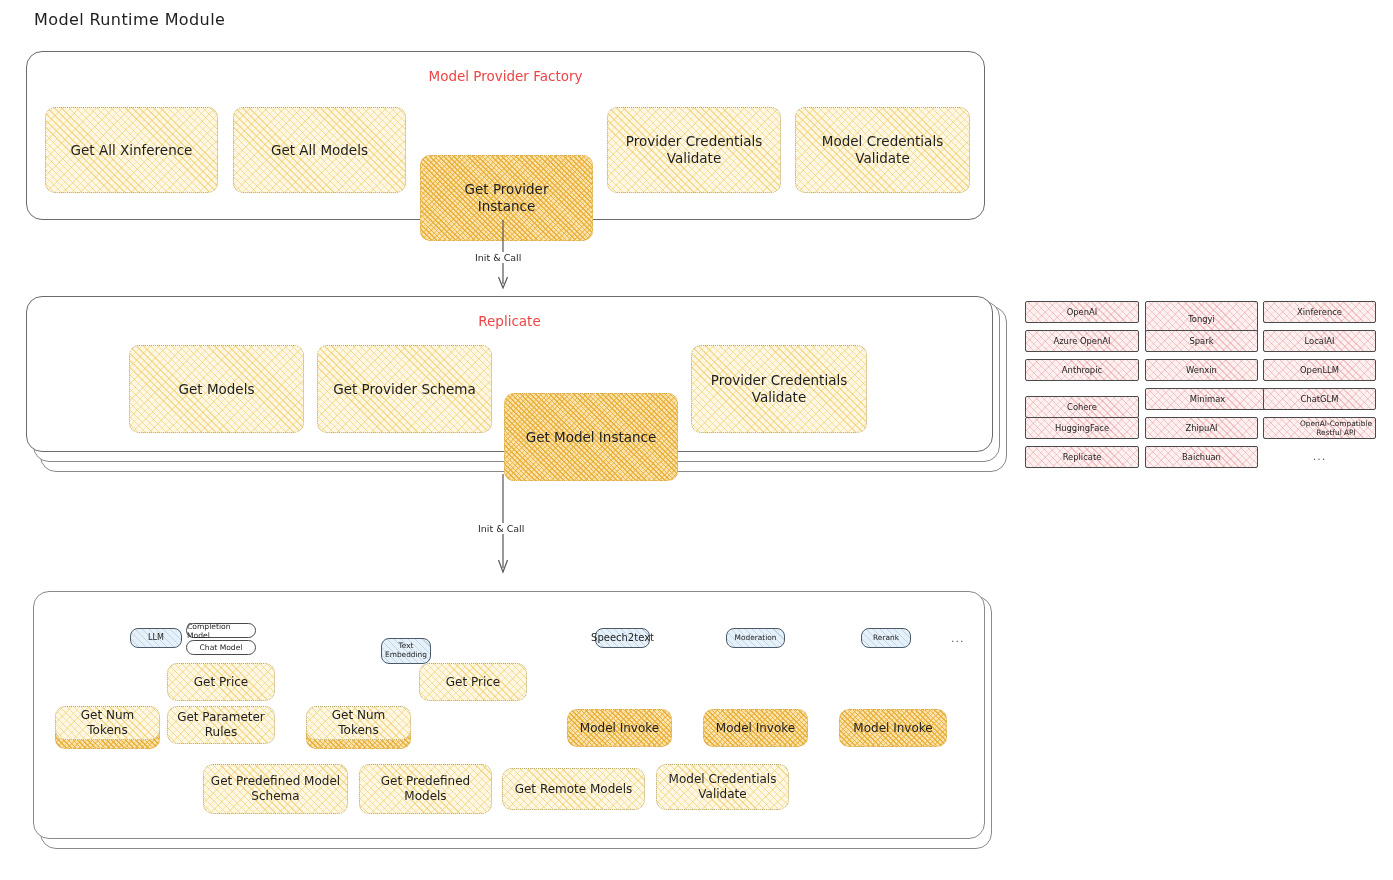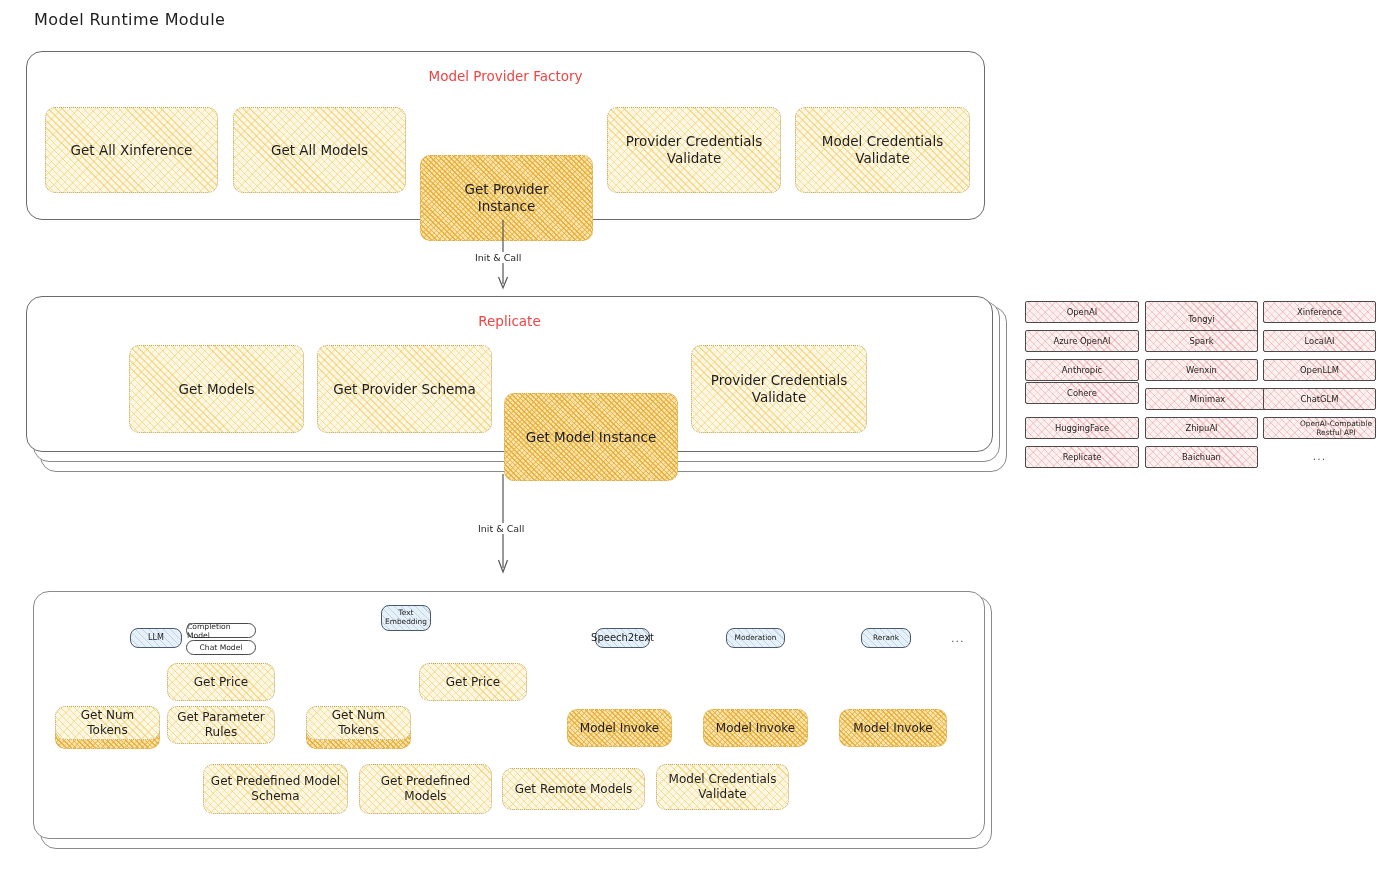--- a/index.html
+++ b/index.html
@@ -154,21 +154,21 @@
       <div class="abox big" style="left: 129px; top: 345px; width: 175px; height: 88px;">Get Models</div>
       <div class="abox big" style="left: 317px; top: 345px; width: 175px; height: 88px;">Get Provider Schema</div>
       <div class="abox big hi" style="left: 504px; top: 345px; width: 174px; height: 88px;">Get Model Instance</div>
       <div class="abox big" style="left: 691px; top: 345px; width: 176px; height: 88px;">Provider Credentials<br>Validate</div>
     </div>
 
   <div id="provider-list">
       <div class="pchip" style="left: 1025px; top: 301px; width: 114px; height: 22px;">OpenAI</div>
       <div class="pchip" style="left: 1025px; top: 330px; width: 114px; height: 22px;">Azure OpenAI</div>
       <div class="pchip" style="left: 1025px; top: 359px; width: 114px; height: 22px;">Anthropic</div>
-      <div class="pchip" style="left: 1025px; top: 382px; width: 114px; height: 22px;">Cohere</div>
+      <div class="pchip" style="left: 1025px; top: 396px; width: 114px; height: 22px;">Cohere</div>
       <div class="pchip" style="left: 1025px; top: 417px; width: 114px; height: 22px;">HuggingFace</div>
       <div class="pchip" style="left: 1025px; top: 446px; width: 114px; height: 22px;">Replicate</div>
       <div class="pchip" style="left: 1145px; top: 301px; width: 113px; height: 35px;">Tongyi</div>
       <div class="pchip" style="left: 1145px; top: 330px; width: 113px; height: 22px;">Spark</div>
       <div class="pchip" style="left: 1145px; top: 359px; width: 113px; height: 22px;">Wenxin</div>
       <div class="pchip" style="left: 1145px; top: 388px; width: 125px; height: 22px;">Minimax</div>
       <div class="pchip" style="left: 1145px; top: 417px; width: 113px; height: 22px;">ZhipuAI</div>
       <div class="pchip" style="left: 1145px; top: 446px; width: 113px; height: 22px;">Baichuan</div>
       <div class="pchip" style="left: 1263px; top: 301px; width: 113px; height: 22px;">Xinference</div>
       <div class="pchip" style="left: 1263px; top: 330px; width: 113px; height: 22px;">LocalAI</div>
@@ -187,21 +187,21 @@
   <div class="stack" style="left:40px;top:596px;width:952px;height:253px;"></div>
   <div class="stack" style="left:33px;top:591px;width:952px;height:248px;"></div>
   <div id="model-types">
       <div class="bbadge" style="left: 130px; top: 628px; width: 52px; height: 20px; font-size: 8px;">LLM</div>
       <div class="wbadge" style="left: 186px; top: 623px; width: 70px; height: 15px;">Completion Model</div>
       <div class="wbadge" style="left: 186px; top: 640px; width: 70px; height: 15px;">Chat Model</div>
       <div class="abox sm hi" style="left: 55px; top: 663px; width: 105px; height: 38px;">Model Invoke</div>
       <div class="abox sm" style="left: 167px; top: 663px; width: 108px; height: 38px;">Get Price</div>
       <div class="abox sm" style="left: 55px; top: 706px; width: 105px; height: 34px;">Get Num Tokens</div>
       <div class="abox sm" style="left: 167px; top: 706px; width: 108px; height: 38px;">Get Parameter<br>Rules</div>
-      <div class="bbadge" style="left: 381px; top: 605px; width: 50px; height: 26px; font-size: 7.4px;">Text<br>Embedding</div>
+      <div class="bbadge" style="left: 381px; top: 638px; width: 50px; height: 26px; font-size: 7.4px;">Text<br>Embedding</div>
       <div class="abox sm hi" style="left: 306px; top: 663px; width: 105px; height: 38px;">Model Invoke</div>
       <div class="abox sm" style="left: 419px; top: 663px; width: 108px; height: 38px;">Get Price</div>
       <div class="abox sm" style="left: 306px; top: 706px; width: 105px; height: 34px;">Get Num Tokens</div>
       <div class="bbadge" style="left: 595px; top: 628px; width: 55px; height: 20px; font-size: 10px;">Speech2text</div>
       <div class="abox sm hi" style="left: 567px; top: 661px; width: 105px; height: 38px;">Model Invoke</div>
       <div class="bbadge" style="left: 726px; top: 628px; width: 59px; height: 20px; font-size: 7.4px;">Moderation</div>
       <div class="abox sm hi" style="left: 703px; top: 661px; width: 105px; height: 38px;">Model Invoke</div>
       <div class="bbadge" style="left: 861px; top: 628px; width: 50px; height: 20px; font-size: 7.4px;">Rerank</div>
       <div class="abox sm hi" style="left: 839px; top: 661px; width: 108px; height: 38px;">Model Invoke</div>
     </div>

